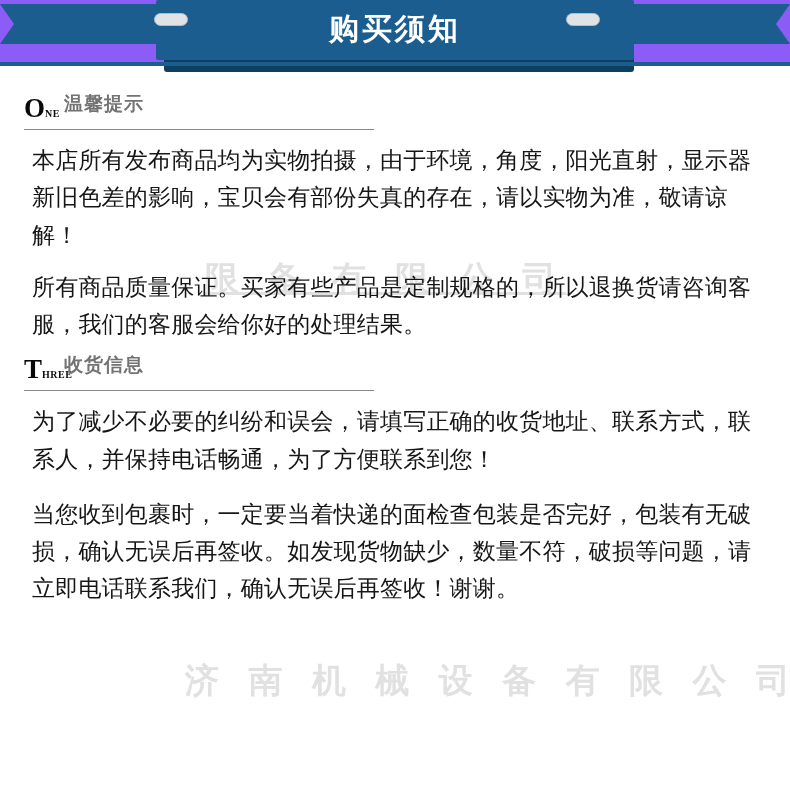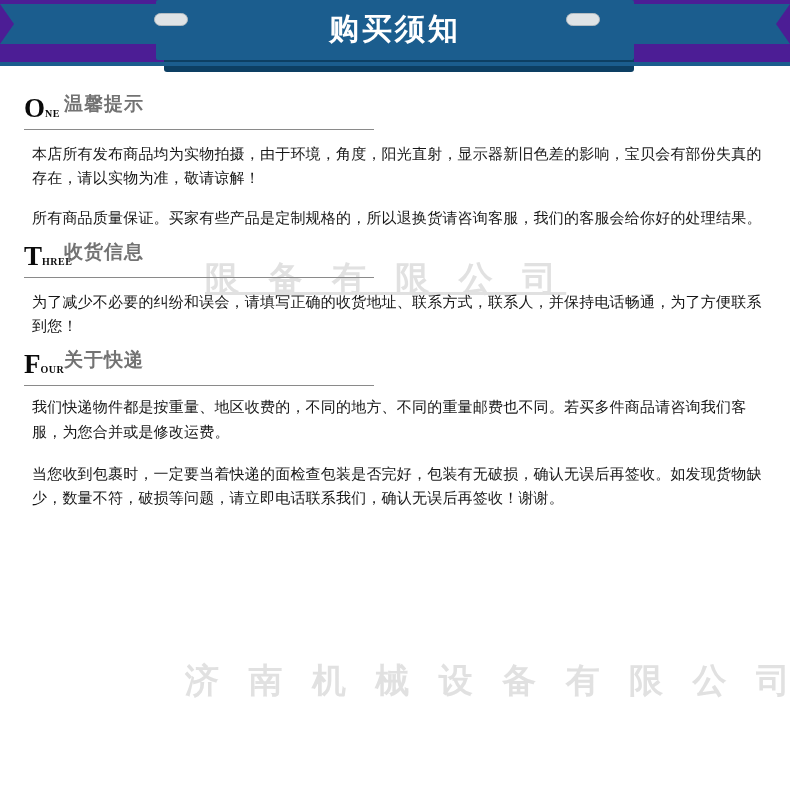--- a/index.html
+++ b/index.html
@@ -13,21 +13,21 @@
     font-family: "Liberation Sans", sans-serif;
     overflow: hidden;
     position: relative;
   }
 
   
   .banner {
     position: relative;
     width: 790px;
     height: 66px;
-    background: #4c1d95;
+    background: #8b5cf6;
   }
   .banner-left-tail,
   .banner-right-tail {
     position: absolute;
     top: 4px;
     height: 40px;
     width: 190px;
     background: #1b5d8e;
   }
   .banner-left-tail {
@@ -149,21 +149,21 @@
   .rule {
     position: absolute;
     left: 0;
     bottom: 0;
     width: 350px;
     height: 1px;
     background: #8a8a8a;
   }
   .sec-body {
     color: #161616;
-    font-size: 15px;
+    font-size: 23px;
     line-height: 1.62;
     letter-spacing: 0.2px;
     padding: 12px 4px 0 8px;
     font-weight: 500;
   }
   .sec-body.tight { padding-top: 9px; }
 </style>
 </head>
 <body>
 
@@ -202,28 +202,18 @@
     <div class="sec-head">
       <div class="num">
         <span class="big">T</span><span class="small">HREE</span>
       </div>
       <div class="sec-title">收货信息</div>
       <div class="rule"></div>
     </div>
     <div class="sec-body">为了减少不必要的纠纷和误会，请填写正确的收货地址、联系方式，联系人，并保持电话畅通，为了方便联系到您！</div>
   </div>
 
-  <div class="section">
-    <div class="sec-head">
-      <div class="num">
-        <span class="big">F</span><span class="small">OUR</span>
-      </div>
-      <div class="sec-title">关于快递</div>
-      <div class="rule"></div>
-    </div>
-    <div class="sec-body tight">我们快递物件都是按重量、地区收费的，不同的地方、不同的重量邮费也不同。若买多件商品请咨询我们客服，为您合并或是修改运费。</div>
-  </div>
 
   <div class="section">
     <div class="sec-body">当您收到包裹时，一定要当着快递的面检查包装是否完好，包装有无破损，确认无误后再签收。如发现货物缺少，数量不符，破损等问题，请立即电话联系我们，确认无误后再签收！谢谢。</div>
   </div>
 
 </div>
 
 </body></html>

